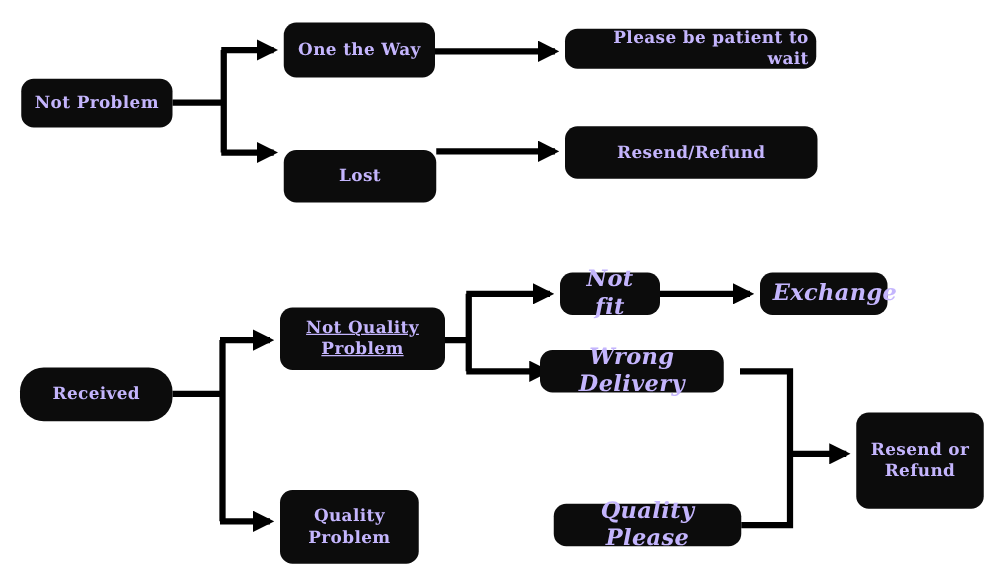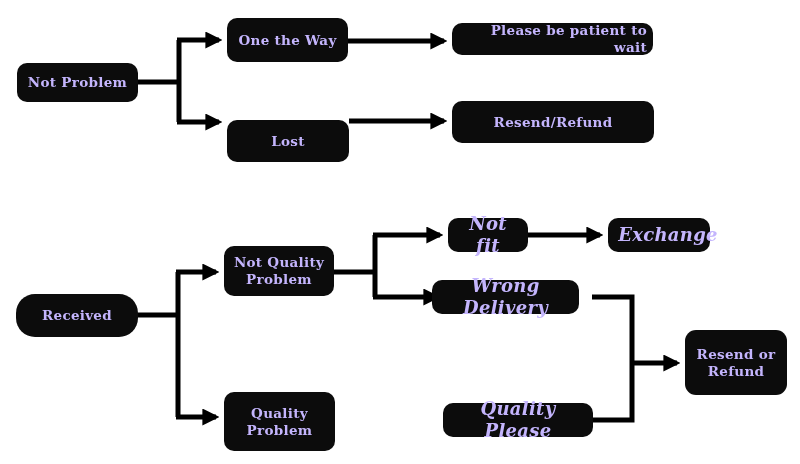--- a/index.html
+++ b/index.html
@@ -71,27 +71,27 @@
   <div class="node" style="left:227px; top:18px; width:121px; height:44px;">One the Way</div>
 
   <div class="node" style="left:452px; top:23px; width:201px; height:32px;text-align:right;">Please be patient to wait</div>
 
   <div class="node" style="left:227px; top:100px; width:122px; height:42px;margin-top:20px;">Lost</div>
 
   <div class="node" style="left:452px; top:101px; width:202px; height:42px;">Resend/Refund</div>
 
   <div class="node" style="left:16px; top:294px; width:122px; height:43px;border-radius:19px;">Received</div>
 
-  <div class="node" style="left:224px; top:246px; width:110px; height:50px;">Not Quality Problem</div>
+  <div class="node" style="left:224px; top:246px; width:132px; height:50px;text-decoration:underline;">Not Quality Problem</div>
 
   <div class="node" style="left:224px; top:392px; width:111px; height:59px;">Quality Problem</div>
 
   <div class="node small" style="left:448px; top:218px; width:80px; height:34px;">Not fit</div>
 
   <div class="node small" style="left:608px; top:218px; width:102px; height:34px;padding-left:24px;">Exchange</div>
 
   <div class="node small" style="left:432px; top:280px; width:147px; height:34px;">Wrong Delivery</div>
 
   <div class="node small" style="left:443px; top:403px; width:150px; height:34px;">Quality Please</div>
 
-  <div class="node" style="left:685px; top:330px; width:102px; height:65px;border-radius:11px;">Resend or Refund</div>
+  <div class="node" style="left:685px; top:330px; width:102px; height:77px;">Resend or Refund</div>
 
 </div>
 
 </body></html>

